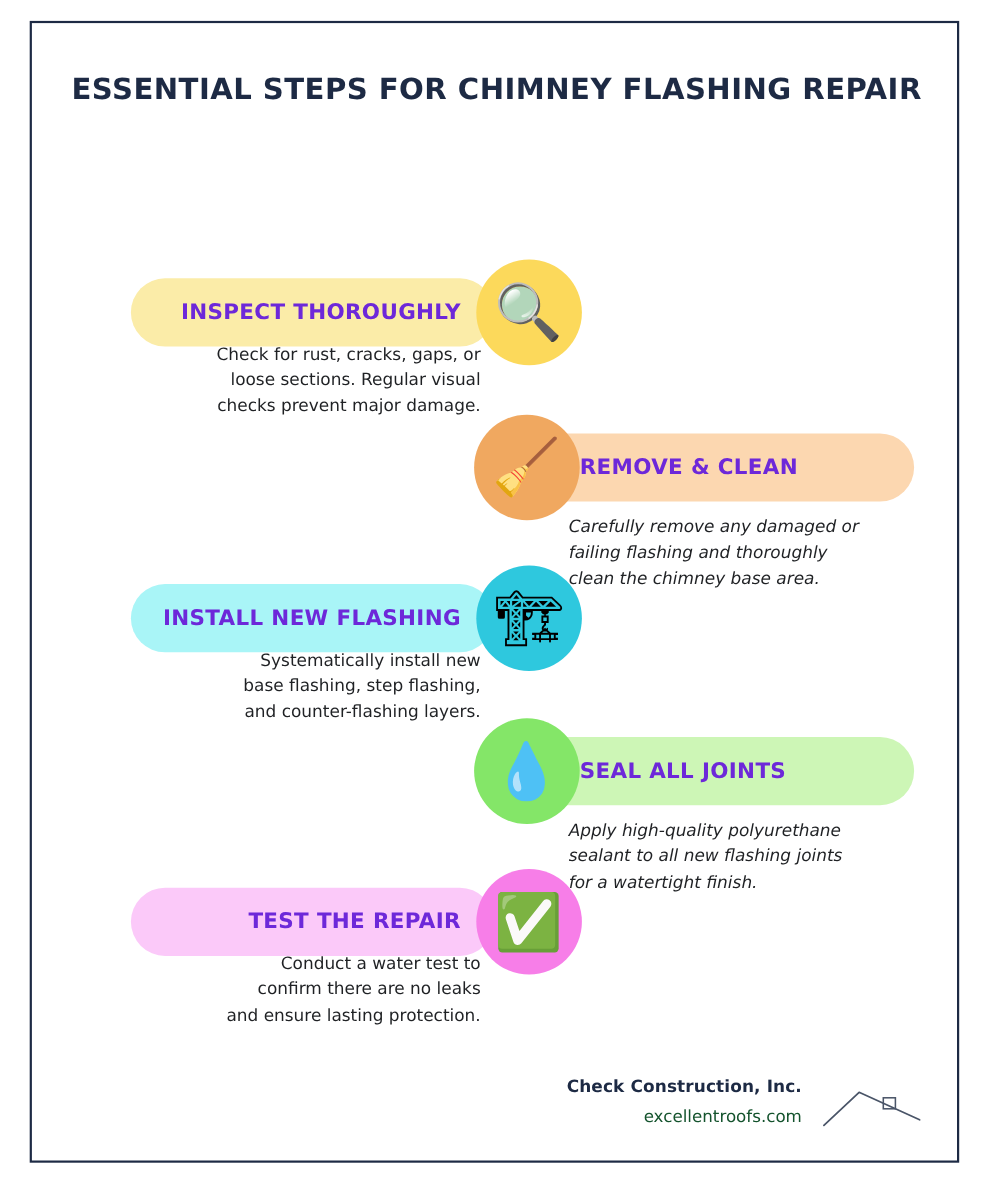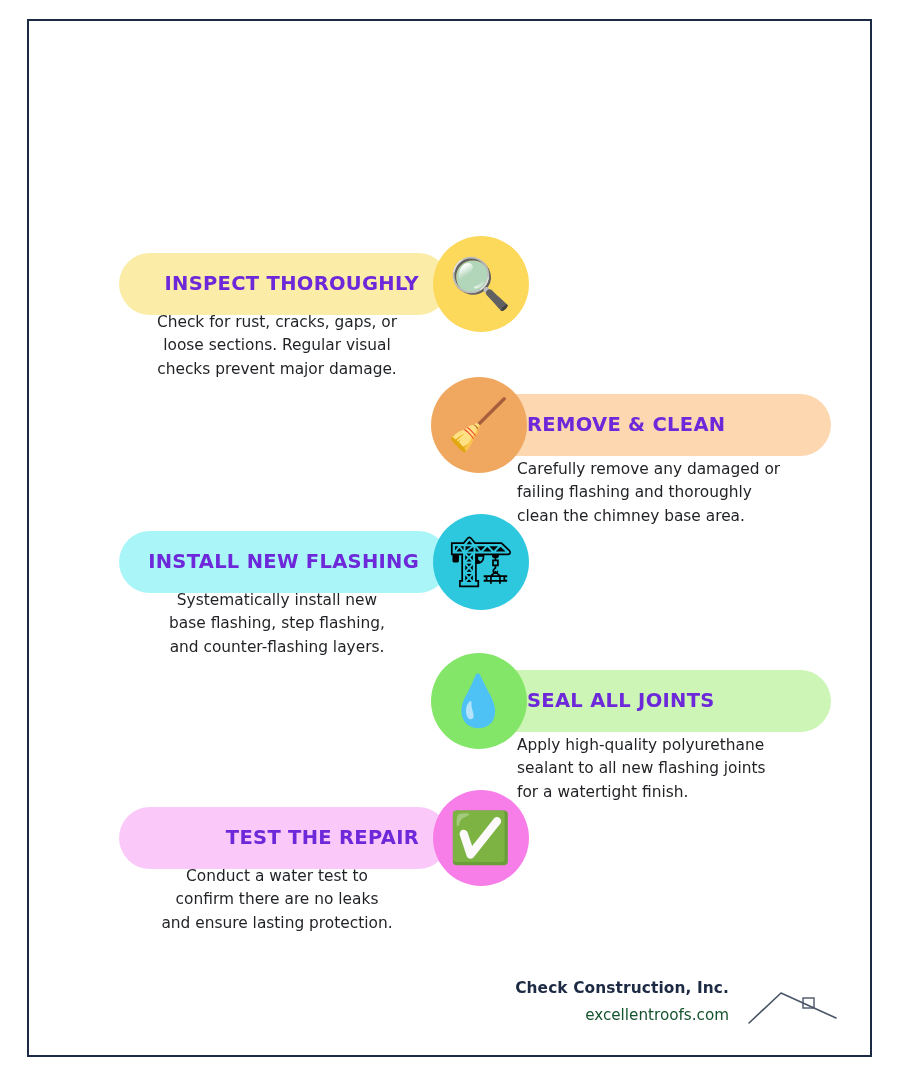--- a/index.html
+++ b/index.html
@@ -100,27 +100,27 @@
     font-size: 15.4px;
     line-height: 1.52;
     color: #1f2124;
     white-space: pre-line;
   }
 
   
   .step.left .pill { left: 90px; width: 330px; }
   .step.left .pill-label { right: 0; }
   .step.left .icon-circle { left: 404px; }
-  .step.left .body-text { left: 88px; width: 320px; text-align: center; top: 58px; }
+  .step.left .body-text { left: 88px; width: 320px; text-align: right; top: 58px; }
 
   
   .step.right .pill { left: 440px; width: 362px; }
   .step.right .pill-label { left: 58px; }
   .step.right .icon-circle { left: 402px; }
-  .step.right .body-text { left: 488px; width: 300px; text-align: left; top: 64px; }
+  .step.right .body-text { left: 488px; width: 300px; text-align: left; top: 74px; font-style: italic; }
 
   
   #footer {
     position: absolute;
     left: 0;
     top: 958px;
     width: 845px;
   }
   #company {
     position: absolute;
@@ -149,20 +149,21 @@
     top: -8px;
   }
 </style>
 </head>
 <body>
 
 <div id="poster">
   <div id="frame">
 
     <div id="header">
+      <div id="title">ESSENTIAL STEPS FOR CHIMNEY FLASHING REPAIR</div>
     </div>
 
     <div class="step left" style="top:232px;">
       <div class="pill" style="background:#FBECA8;">
         <div class="pill-label" style="right:30px;">INSPECT THOROUGHLY</div>
       </div>
       <div class="icon-circle" style="background:#FCD95B;">
         <span class="icon-glyph">🔍</span>
       </div>
       <div class="body-text">Check for rust, cracks, gaps, or

